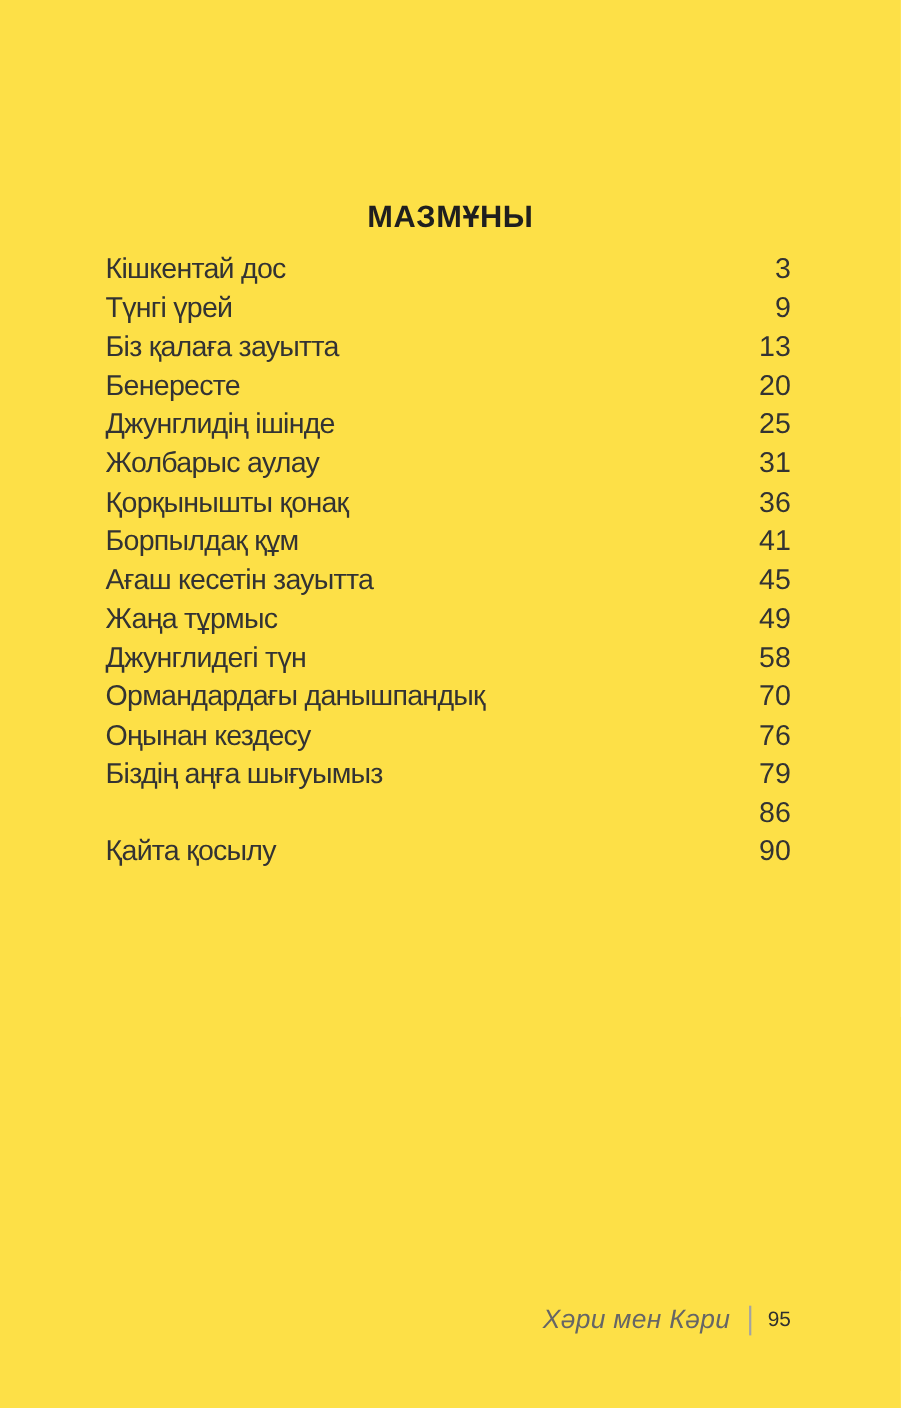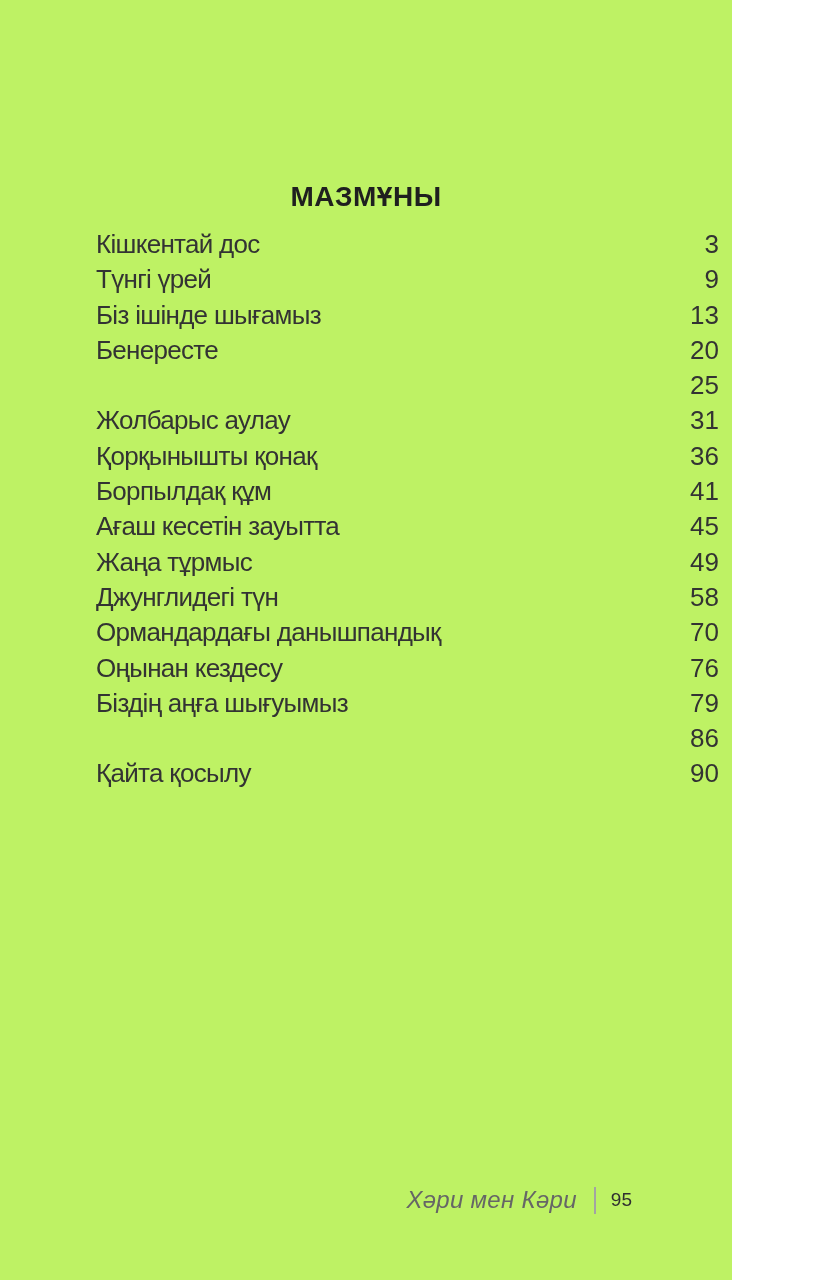--- a/index.html
+++ b/index.html
@@ -1,21 +1,21 @@
 <!DOCTYPE html>
 <html><head>
 <meta charset="utf-8">
 <style>
   * { margin: 0; padding: 0; box-sizing: border-box; }
   html, body { background: #ffffff; }
   .page {
     position: relative;
-    width: 732px;
+    width: 819px;
     height: 1280px;
-    background: #bef264;
+    background: #fde047;
     overflow: hidden;
     font-family: "Liberation Sans", sans-serif;
     padding-left: 16px;
   }
   .heading {
     position: absolute;
     top: 181px;
     left: 0;
     width: 100%;
     text-align: center;
@@ -98,32 +98,33 @@
     <span class="toc-page">3</span>
   </div>
 
   <div class="toc-row">
     <span class="toc-label">Түнгі үрей</span>
     <span class="toc-dots"></span>
     <span class="toc-page">9</span>
   </div>
 
   <div class="toc-row">
-    <span class="toc-label">Біз ішінде шығамыз</span>
+    <span class="toc-label">Біз қалаға зауытта</span>
     <span class="toc-dots"></span>
     <span class="toc-page">13</span>
   </div>
 
   <div class="toc-row">
     <span class="toc-label">Бенересте</span>
     <span class="toc-dots"></span>
     <span class="toc-page">20</span>
   </div>
 
   <div class="toc-row">
+    <span class="toc-label">Джунглидің ішінде</span>
     <span class="toc-dots"></span>
     <span class="toc-page">25</span>
   </div>
 
   <div class="toc-row">
     <span class="toc-label">Жолбарыс аулау</span>
     <span class="toc-dots"></span>
     <span class="toc-page">31</span>
   </div>
 

